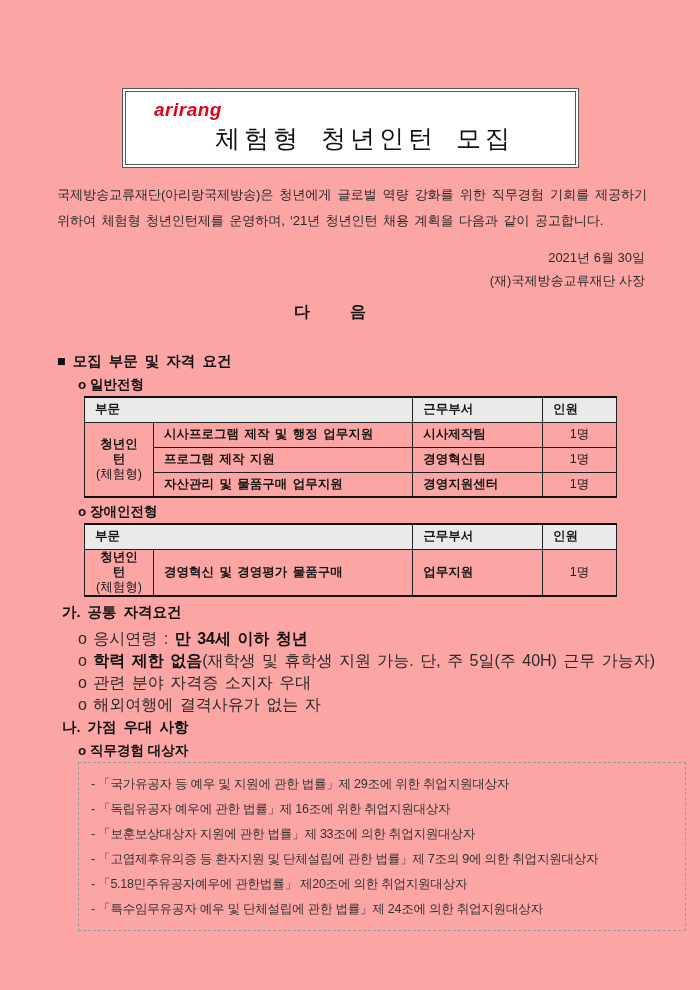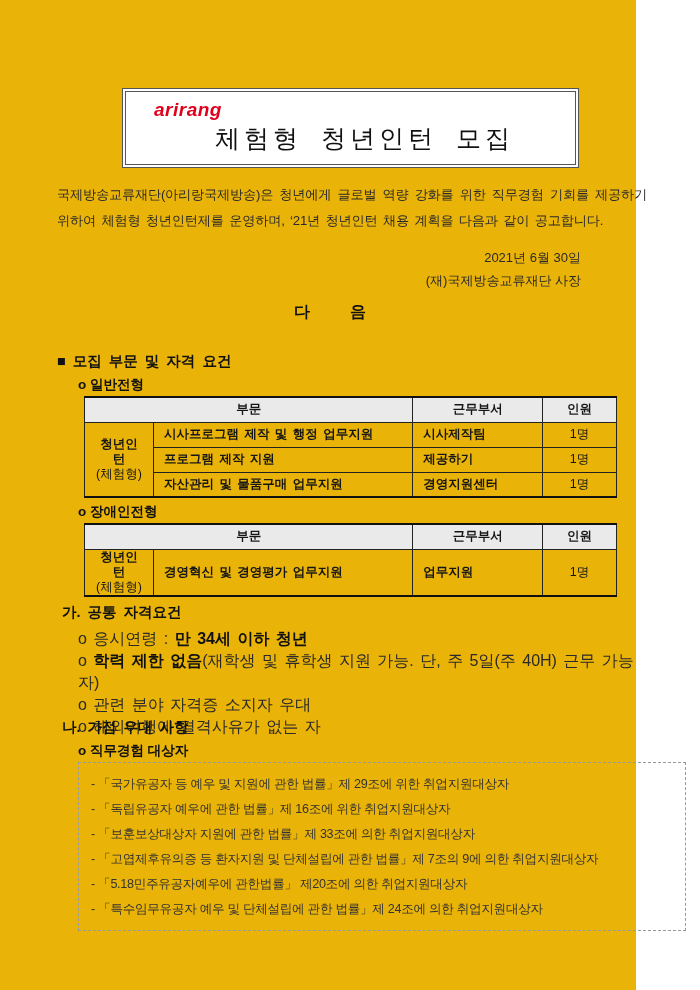--- a/index.html
+++ b/index.html
@@ -8,21 +8,21 @@
     --ink:#1d1d1d;
   }
   *{margin:0;padding:0;box-sizing:border-box;}
   html,body{width:700px;background:#fff;}
   body{
     height:990px;
     overflow:hidden;
     font-family:"Liberation Sans","DejaVu Sans",sans-serif;
     color:var(--ink);
   }
-  .page{position:relative;width:636px;height:990px;background:#eab308;}
+  .page{position:relative;width:700px;height:990px;background:#fca5a5;}
 
   
   .title-box{
     position:absolute;left:122px;top:88px;width:457px;height:80px;
     border:4px double #555;background:#fff;padding:8px 0 0 28px;
   }
   .logo{
     font-size:19px;font-weight:bold;font-style:italic;
     color:var(--logo-color);letter-spacing:.5px;line-height:20px;
   }
@@ -63,21 +63,21 @@
   table.recruit{
     position:absolute;left:84px;width:533px;border-collapse:collapse;
     font-size:12.5px;color:#161616;
     border-top:2.5px solid #111;border-bottom:2.5px solid #111;
     border-left:1px solid #111;border-right:1px solid #111;
   }
   table.recruit th,table.recruit td{
     border:1px solid #222;padding:0 10px;height:25px;vertical-align:middle;
   }
   table.recruit th{
-    background:var(--table-header-bg);font-weight:bold;text-align:center;margin-left:12px;
+    background:var(--table-header-bg);font-weight:bold;text-align:left;margin-left:12px;
   }
   td.group-cell{text-align:center;line-height:15px;padding:2px 4px;}
   td.group-cell .g1{font-weight:bold;}
   td.task,td.team{font-weight:bold;text-align:left;word-spacing:2px;}
   td.count{text-align:center;font-weight:normal;}
   table.t2 td{height:30px;}
 
   
   .bullet-list{position:absolute;left:78px;font-size:16px;color:#2a2a2a;}
   .bullet-list .bl-item{line-height:22px;word-spacing:2px;}
@@ -133,21 +133,21 @@
       <td rowspan="3" class="group-cell">
         <span class="g1">청년인턴</span><br>
         <span class="g2">(체험형)</span>
       </td>
       <td class="task">시사프로그램 제작 및 행정 업무지원</td>
       <td class="team">시사제작팀</td>
       <td class="count">1명</td>
     </tr>
     <tr>
       <td class="task">프로그램 제작 지원</td>
-      <td class="team">제공하기</td>
+      <td class="team">경영혁신팀</td>
       <td class="count">1명</td>
     </tr>
     <tr>
       <td class="task">자산관리 및 물품구매 업무지원</td>
       <td class="team">경영지원센터</td>
       <td class="count">1명</td>
     </tr>
   </tbody>
     </table>
 
@@ -164,21 +164,21 @@
         <tr>
       <th colspan="2">부문</th>
       <th>근무부서</th>
       <th>인원</th>
     </tr>
     <tr>
       <td class="group-cell">
         <span class="g1">청년인턴</span><br>
         <span class="g2">(체험형)</span>
       </td>
-      <td class="task">경영혁신 및 경영평가 업무지원</td>
+      <td class="task">경영혁신 및 경영평가 물품구매</td>
       <td class="team">업무지원</td>
       <td class="count">1명</td>
     </tr>
   </tbody>
     </table>
 
   <div class="sec-heading" style="top:603px;left:62px;">가. 공통 자격요건</div>
 
   <div class="bullet-list" style="top:628px;">
     <div class="bl-item"><span>o 응시연령 : </span><b>만 34세 이하 청년</b><span></span></div>

